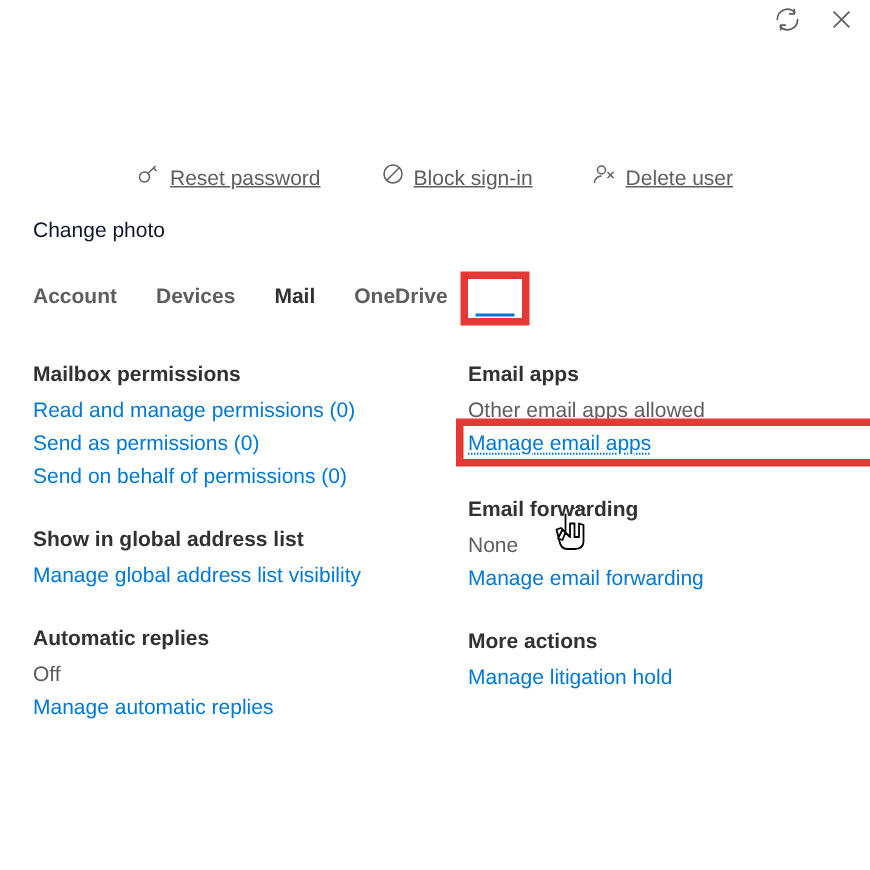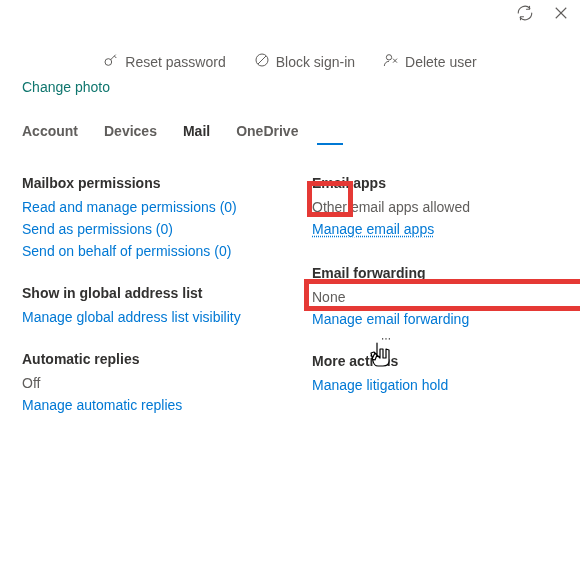--- a/index.html
+++ b/index.html
@@ -18,34 +18,35 @@
     position: absolute;
     top: 4px; right: 10px;
     display: flex;
     gap: 18px;
     align-items: center;
   }
   .topbar svg { display:block; }
   .actions {
     display: flex;
     justify-content: center;
-    gap: 28px;
-    margin-top: 52px;
+    gap: 40px;
+    margin-top: 108px;
     color: #605e5c;
+    text-decoration: underline;
   }
   .action {
     display: flex;
     align-items: center;
     gap: 6px;
     cursor: pointer;
   }
   .action-label { color:#605e5c; }
   .change-photo {
-    color: #0f766e;
-    margin: 8px 0 0 22px;
+    color: #0f172a;
+    margin: 18px 0 0 22px;
     cursor: pointer;
     display:inline-block;
   }
   .tabs {
     display: flex;
     gap: 26px;
     margin: 28px 0 0 22px;
     color: #605e5c;
     position: relative;
   }

